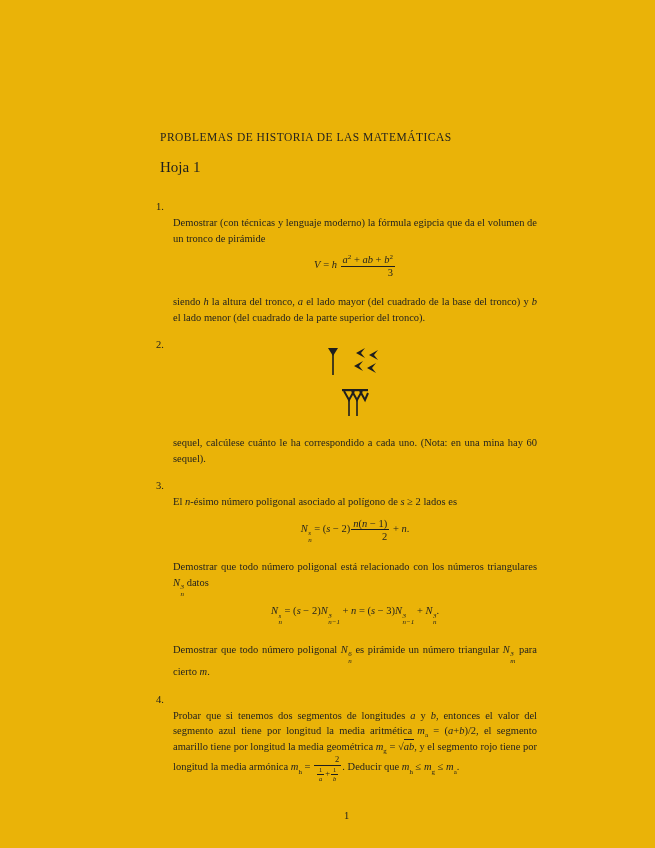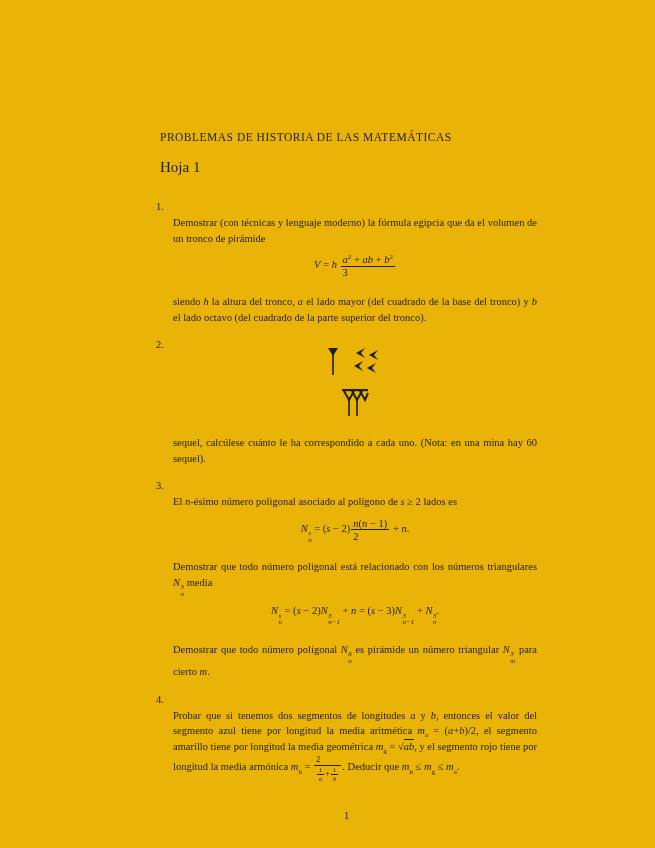--- a/index.html
+++ b/index.html
@@ -15,42 +15,42 @@
   .pbody{flex:1;font-size:10.5px;line-height:15.5px;}
   .para{margin:16px 0 2px;text-align:justify;}
   .math{margin:8px 0 9px;text-align:center;line-height:normal;}
   .cuneiform{margin:9px 0;text-align:center;}
   .pagenum{margin-top:26px;text-align:center;font-size:10.5px;}
   .it{font-style:italic;}
   sup.ss,sub.ss{font-size:7px;line-height:0;}
   .stack{display:inline-flex;flex-direction:column;align-items:flex-start;
          font-size:7px;line-height:6.5px;vertical-align:-3.5px;margin-left:0.5px;}
   .stack span{font-style:italic;}
-  .frac{display:inline-block;text-align:left;vertical-align:middle;padding:0 1px;}
+  .frac{display:inline-block;text-align:right;vertical-align:middle;padding:0 1px;}
   .fnum{display:block;border-bottom:0.9px solid currentColor;padding:0 2px 0.5px;}
   .fden{display:block;padding:0.5px 2px 0;}
   .para .frac{font-size:8.5px;line-height:normal;}
   .para .frac .frac{font-size:6.5px;}
   .ol{border-top:0.9px solid currentColor;padding-top:0.5px;}
   svg{display:inline-block;vertical-align:middle;}
 </style>
 </head>
 <body>
 
 <div class="page">
   <div class="title">PROBLEMAS DE HISTORIA DE LAS MATEMÁTICAS</div>
   <div class="hoja">Hoja 1</div>
 
   <div class="problems">
     <div class="problem">
       <span class="pnum">1.</span>
       <div class="pbody">
           <div class="para"><span>Demostrar (con técnicas y lenguaje moderno) la fórmula egipcia que da el volumen de un tronco de pirámide</span></div>
           <div class="math"><span class="it">V</span><span> = </span><span class="it">h</span><span> </span><span class="frac"><span class="fnum"><span class="it">a</span><sup class="ss">2</sup><span> + </span><span class="it">ab</span><span> + </span><span class="it">b</span><sup class="ss">2</sup></span><span class="fden"><span>3</span></span></span></div>
-          <div class="para"><span>siendo </span><span class="it">h</span><span> la altura del tronco, </span><span class="it">a</span><span> el lado mayor (del cuadrado de la base del tronco) y </span><span class="it">b</span><span> el lado octavo (del cuadrado de la parte superior del tronco).</span></div>
+          <div class="para"><span>siendo </span><span class="it">h</span><span> la altura del tronco, </span><span class="it">a</span><span> el lado mayor (del cuadrado de la base del tronco) y </span><span class="it">b</span><span> el lado menor (del cuadrado de la parte superior del tronco).</span></div>
         </div>
     </div>
     <div class="problem">
       <span class="pnum">2.</span>
       <div class="pbody">
           <div class="cuneiform">
   <svg width="58" height="32" viewBox="0 0 58 32" aria-hidden="true">
     <polygon points="2,2 12,2 7,10" fill="#1f1f1f"></polygon>
     <rect x="6.2" y="8" width="1.6" height="21" fill="#1f1f1f"></rect>
     <polygon points="39,2 30,7 39,12 35,7" fill="#1f1f1f"></polygon>
@@ -76,21 +76,21 @@
       <span class="pnum">3.</span>
       <div class="pbody">
           <div class="para"><span>El </span><span class="it">n</span><span>-ésimo número poligonal asociado al polígono de </span><span class="it">s</span><span> ≥ 2 lados es</span></div>
           <div class="math"><span class="it">N</span><span class="stack">
               <span>s</span>
               <span>n</span>
             </span><span> = (</span><span class="it">s</span><span> − 2)</span><span class="frac"><span class="fnum"><span class="it">n</span><span>(</span><span class="it">n</span><span> − 1)</span></span><span class="fden"><span>2</span></span></span><span> + </span><span class="it">n</span><span>.</span></div>
           <div class="para"><span>Demostrar que todo número poligonal está relacionado con los números triangulares </span><span class="it">N</span><span class="stack">
               <span>3</span>
               <span>n</span>
-            </span><span> media</span></div>
+            </span><span> datos</span></div>
           <div class="math"><span class="it">N</span><span class="stack">
               <span>s</span>
               <span>n</span>
             </span><span> = (</span><span class="it">s</span><span> − 2)</span><span class="it">N</span><span class="stack">
               <span>3</span>
               <span>n−1</span>
             </span><span> + </span><span class="it">n</span><span> = (</span><span class="it">s</span><span> − 3)</span><span class="it">N</span><span class="stack">
               <span>3</span>
               <span>n−1</span>
             </span><span> + </span><span class="it">N</span><span class="stack">

